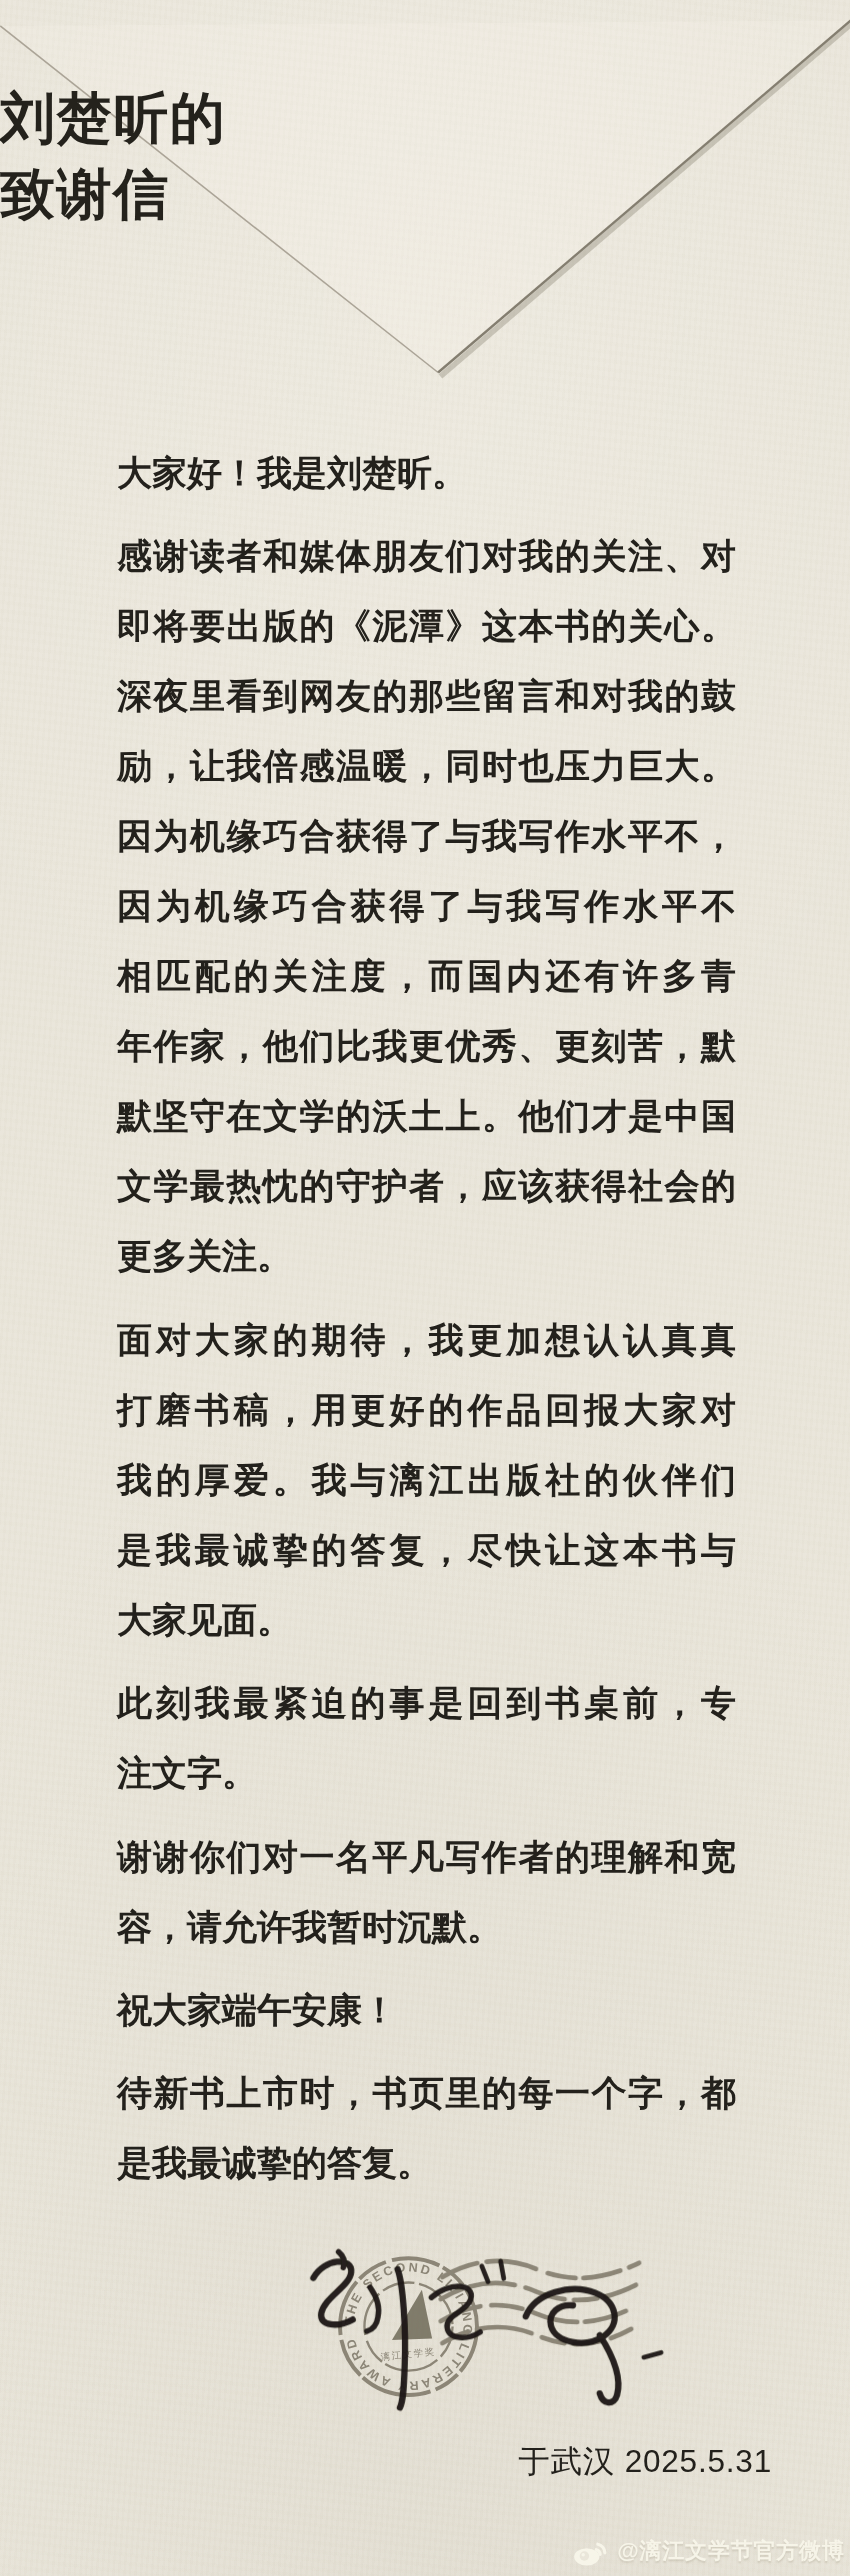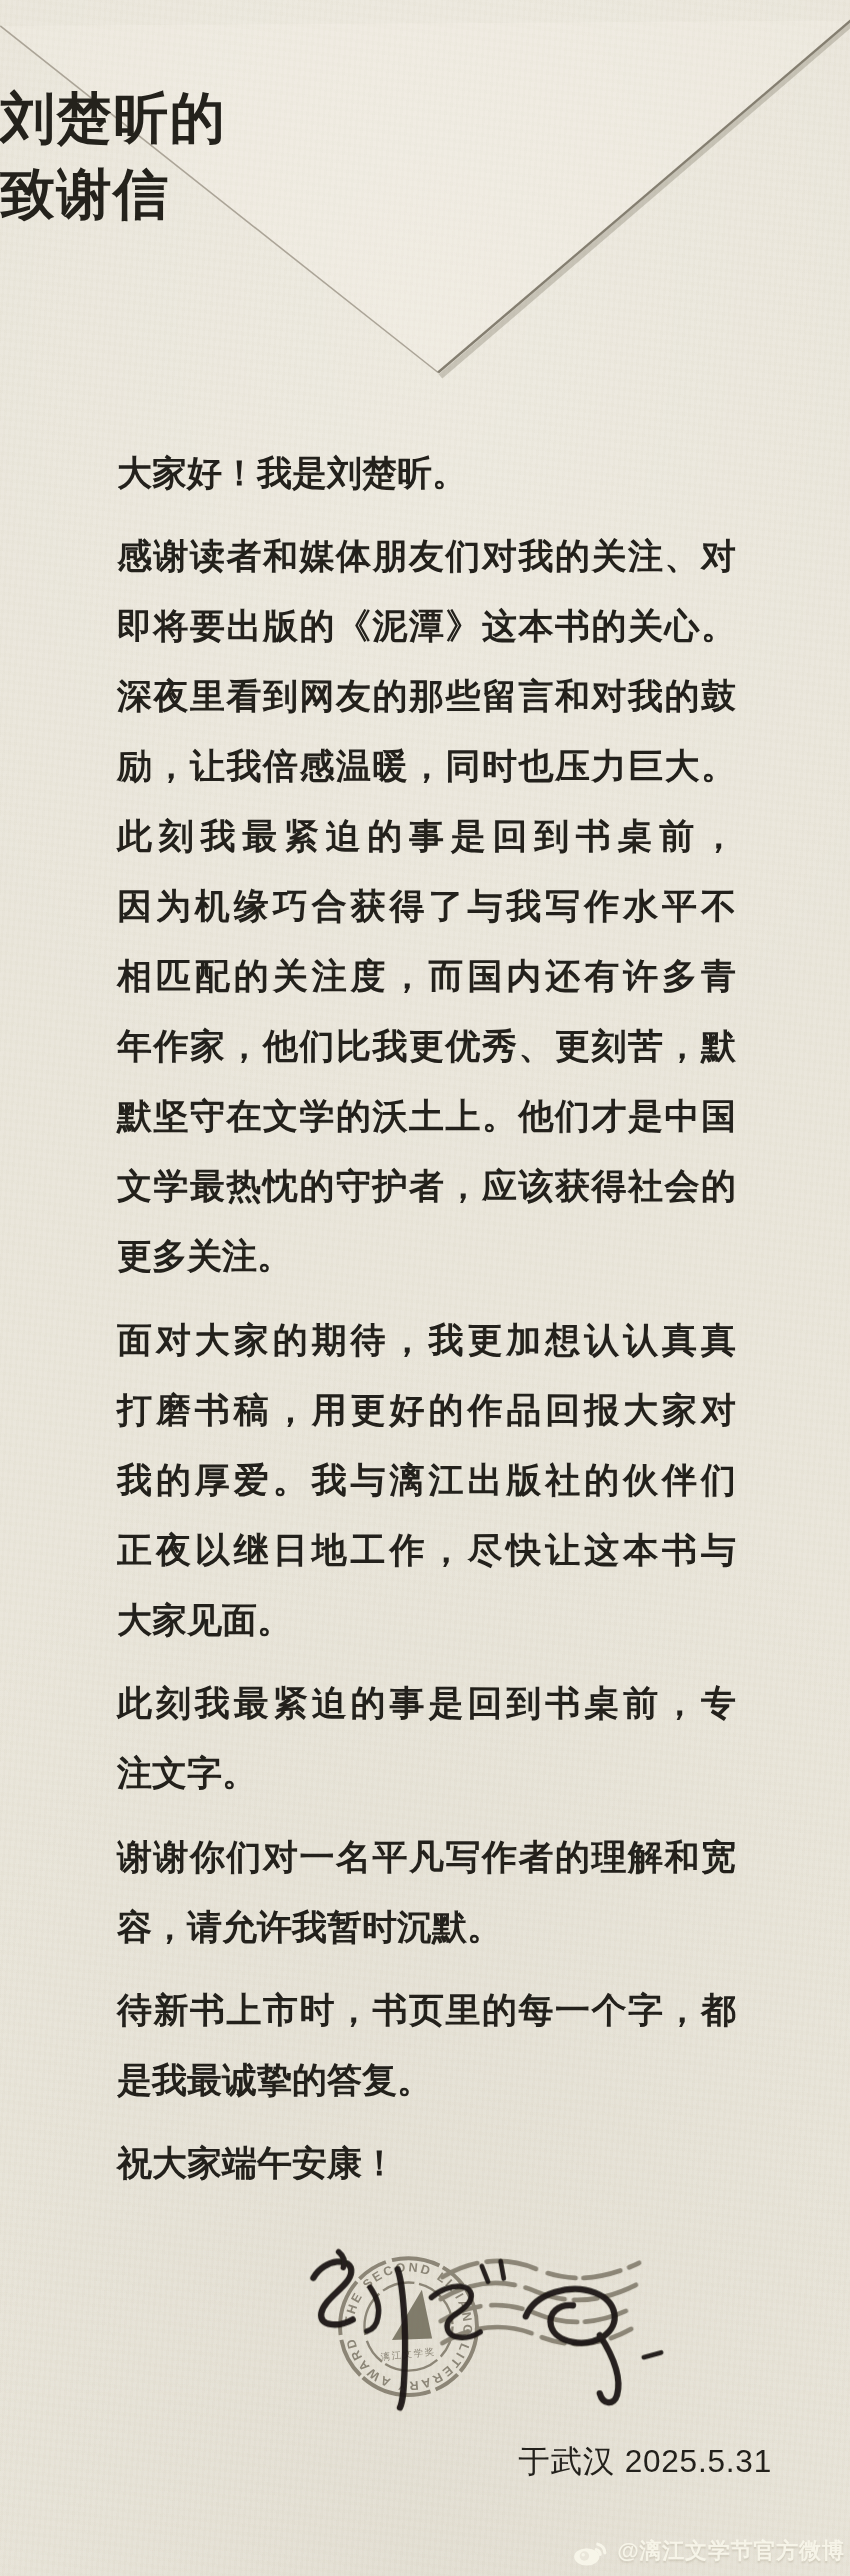--- a/index.html
+++ b/index.html
@@ -72,49 +72,49 @@
 
 <div class="letter-body">
     <div class="para">
       <div class="line last">大家好！我是刘楚昕。</div>
     </div>
     <div class="para">
       <div class="line">感谢读者和媒体朋友们对我的关注、对</div>
       <div class="line">即将要出版的《泥潭》这本书的关心。</div>
       <div class="line">深夜里看到网友的那些留言和对我的鼓</div>
       <div class="line">励，让我倍感温暖，同时也压力巨大。</div>
-      <div class="line">此刻我最紧迫的事是回到书桌前，</div>
+      <div class="line">因为机缘巧合获得了与我写作水平不，</div>
       <div class="line">因为机缘巧合获得了与我写作水平不</div>
       <div class="line">相匹配的关注度，而国内还有许多青</div>
       <div class="line">年作家，他们比我更优秀、更刻苦，默</div>
       <div class="line">默坚守在文学的沃土上。他们才是中国</div>
       <div class="line">文学最热忱的守护者，应该获得社会的</div>
       <div class="line last">更多关注。</div>
     </div>
     <div class="para">
       <div class="line">面对大家的期待，我更加想认认真真</div>
       <div class="line">打磨书稿，用更好的作品回报大家对</div>
       <div class="line">我的厚爱。我与漓江出版社的伙伴们</div>
-      <div class="line">正夜以继日地工作，尽快让这本书与</div>
+      <div class="line">是我最诚挚的答复，尽快让这本书与</div>
       <div class="line last">大家见面。</div>
     </div>
     <div class="para">
       <div class="line">此刻我最紧迫的事是回到书桌前，专</div>
       <div class="line last">注文字。</div>
     </div>
     <div class="para">
       <div class="line">谢谢你们对一名平凡写作者的理解和宽</div>
       <div class="line last">容，请允许我暂时沉默。</div>
     </div>
     <div class="para">
+      <div class="line last">祝大家端午安康！</div>
+    </div>
+    <div class="para">
       <div class="line">待新书上市时，书页里的每一个字，都</div>
       <div class="line last">是我最诚挚的答复。</div>
-    </div>
-    <div class="para">
-      <div class="line last">祝大家端午安康！</div>
     </div>
   </div>
 
 <svg class="seal-svg" style="left:303px;top:2244px;" width="366" height="177" viewBox="385 2850 465 225">
   <defs>
     <path id="ringpath" d="M 449 2955 a 70 70 0 1 1 140 0 a 70 70 0 1 1 -140 0"></path>
     <filter id="soften" x="-20%" y="-20%" width="140%" height="140%">
       <feGaussianBlur stdDeviation="0.7"></feGaussianBlur>
     </filter>
     <filter id="soften-lite" x="-20%" y="-20%" width="140%" height="140%">

